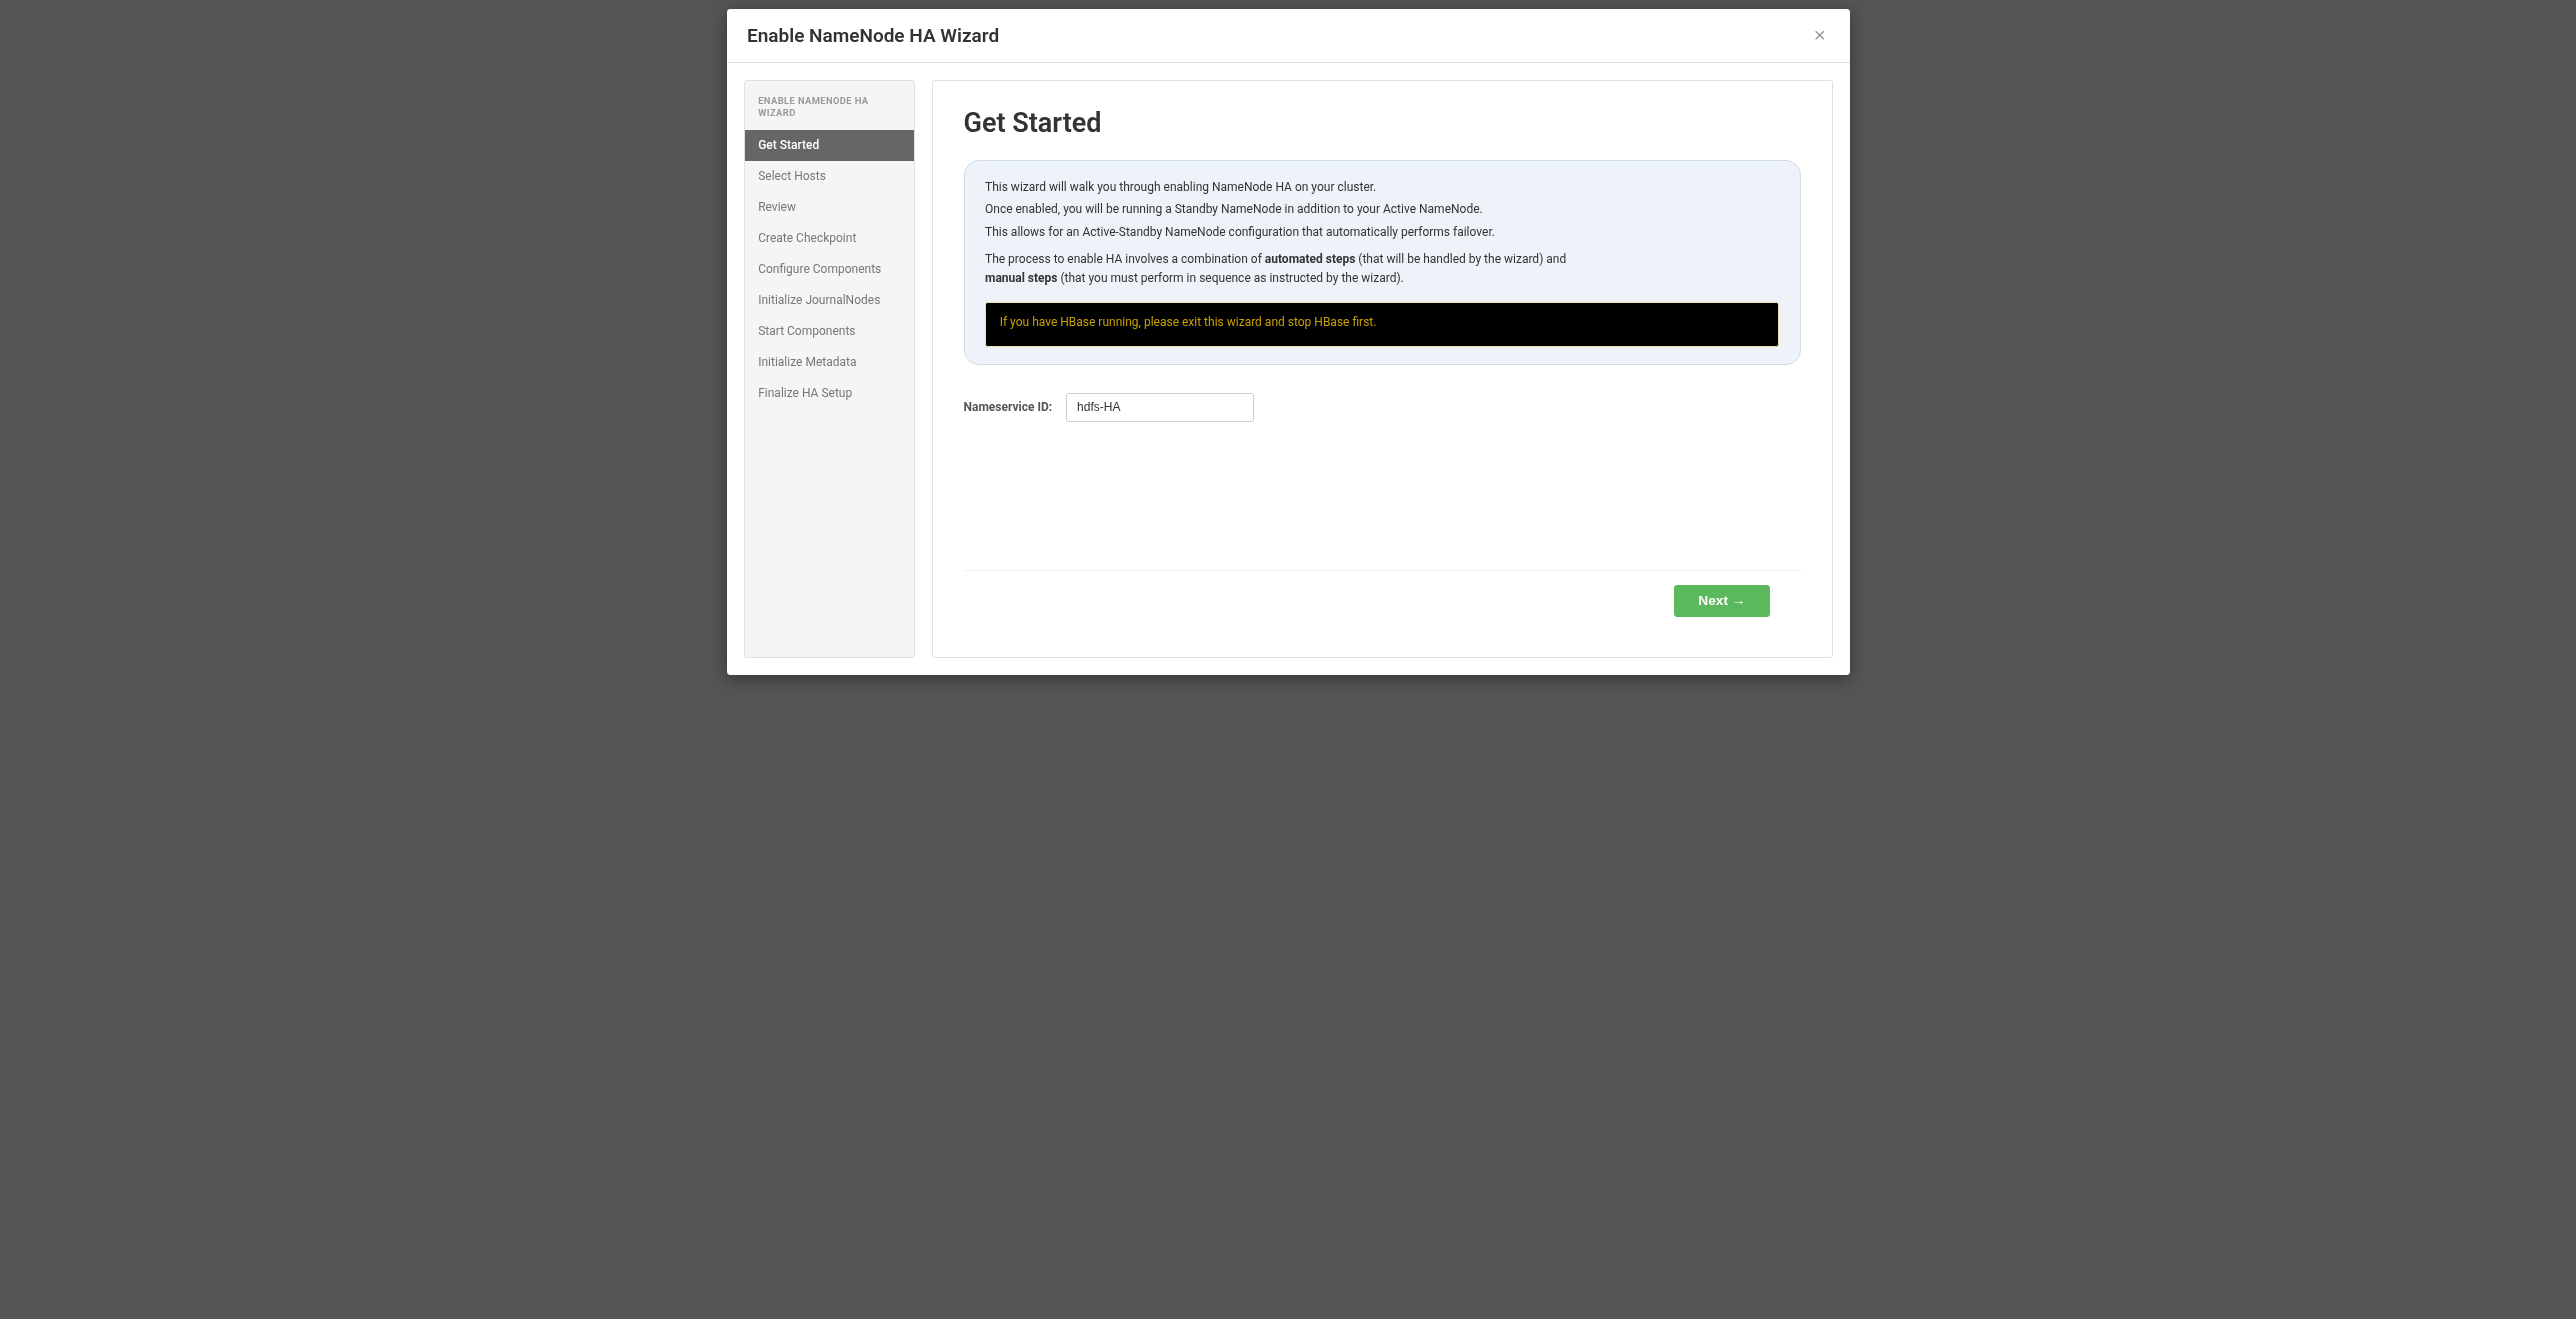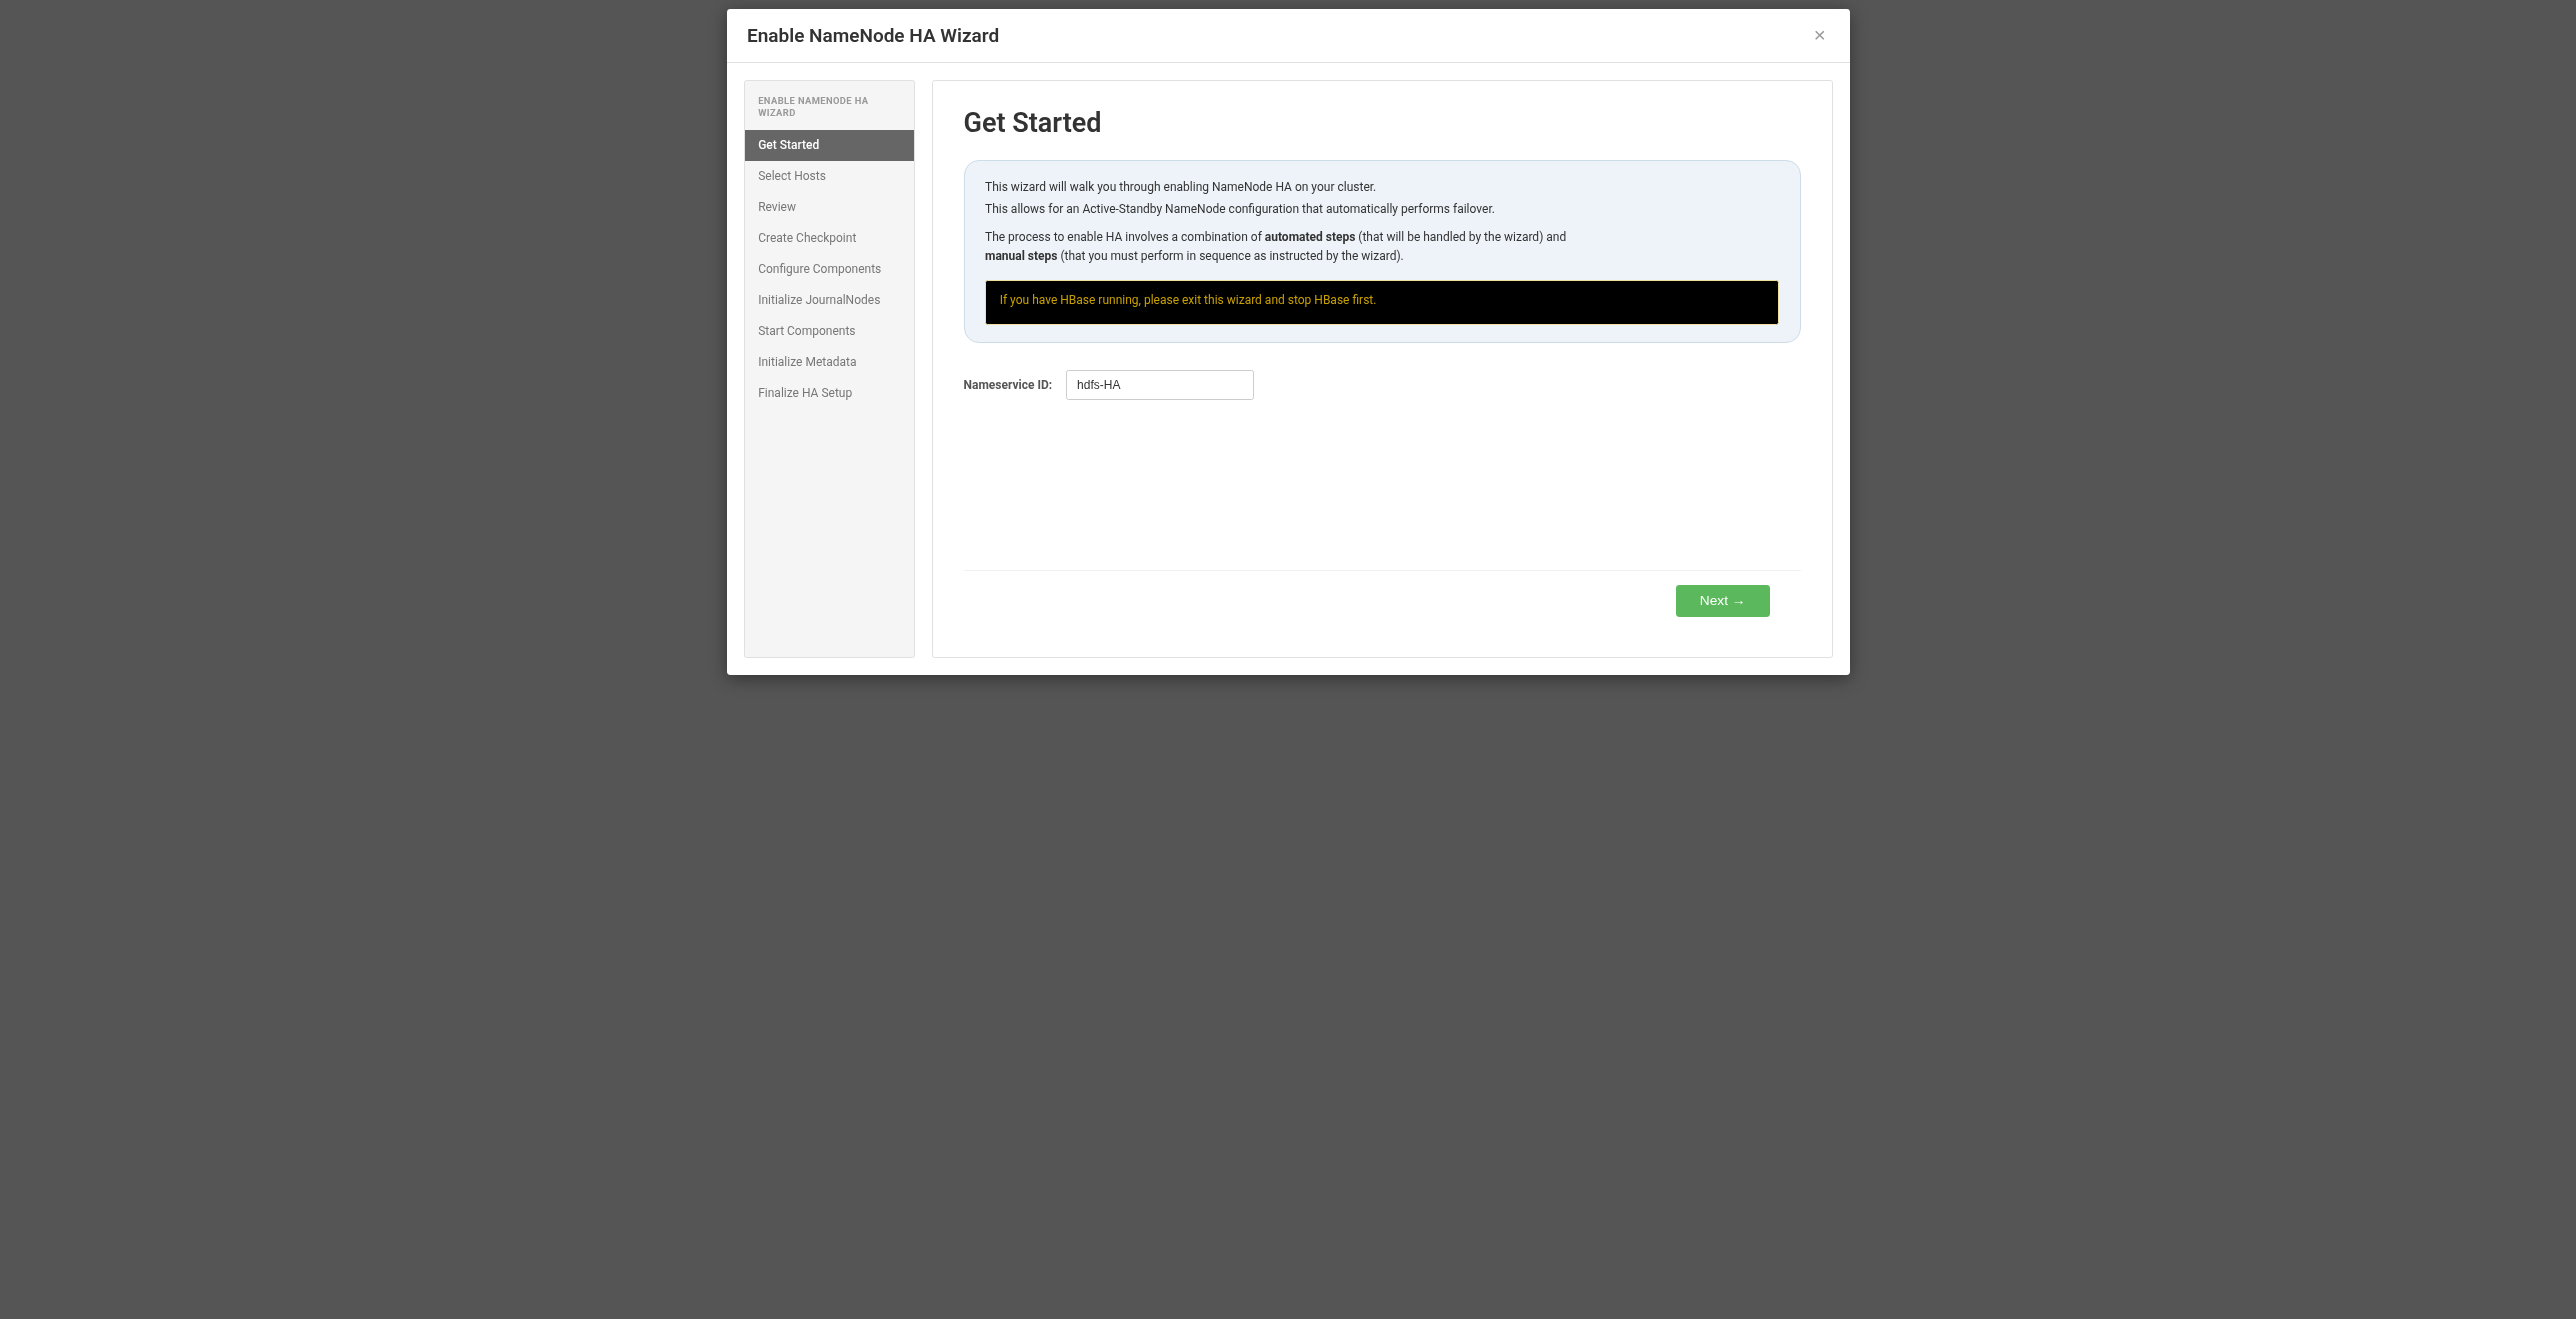--- a/index.html
+++ b/index.html
@@ -194,21 +194,21 @@
       margin-top: auto;
     }
 
     .btn-next {
       background: #5cb85c;
       color: #fff;
       border: none;
       border-radius: 3.4px;
       padding: 8.5px 24px;
       font-size: 13.7px;
-      font-weight: 400;
+      font-weight: 700;
       cursor: pointer;
       display: flex;
       align-items: center;
       gap: 6.8px;
     }
   </style>
 </head>
 <body>
 
 <div class="modal-overlay">
@@ -252,20 +252,21 @@
           <span>Finalize HA Setup</span>
         </div>
       </div>
 
       <div class="main-content">
 
         <h2 class="page-title">Get Started</h2>
 
         <div class="info-box">
           <p>This wizard will walk you through enabling NameNode HA on your cluster.</p>
+          <p>Once enabled, you will be running a Standby NameNode in addition to your Active NameNode.</p>
           <p>This allows for an Active-Standby NameNode configuration that automatically performs failover.</p>
 
           <p class="paragraph-gap">
             <span>The process to enable HA involves a combination of </span><span class="bold-text">automated steps</span><span> (that will be handled by the wizard) and</span>
             <br>
             <span class="bold-text">manual steps</span><span> (that you must perform in sequence as instructed by the wizard).</span>
           </p>
 
 
           <div class="warning-box">

